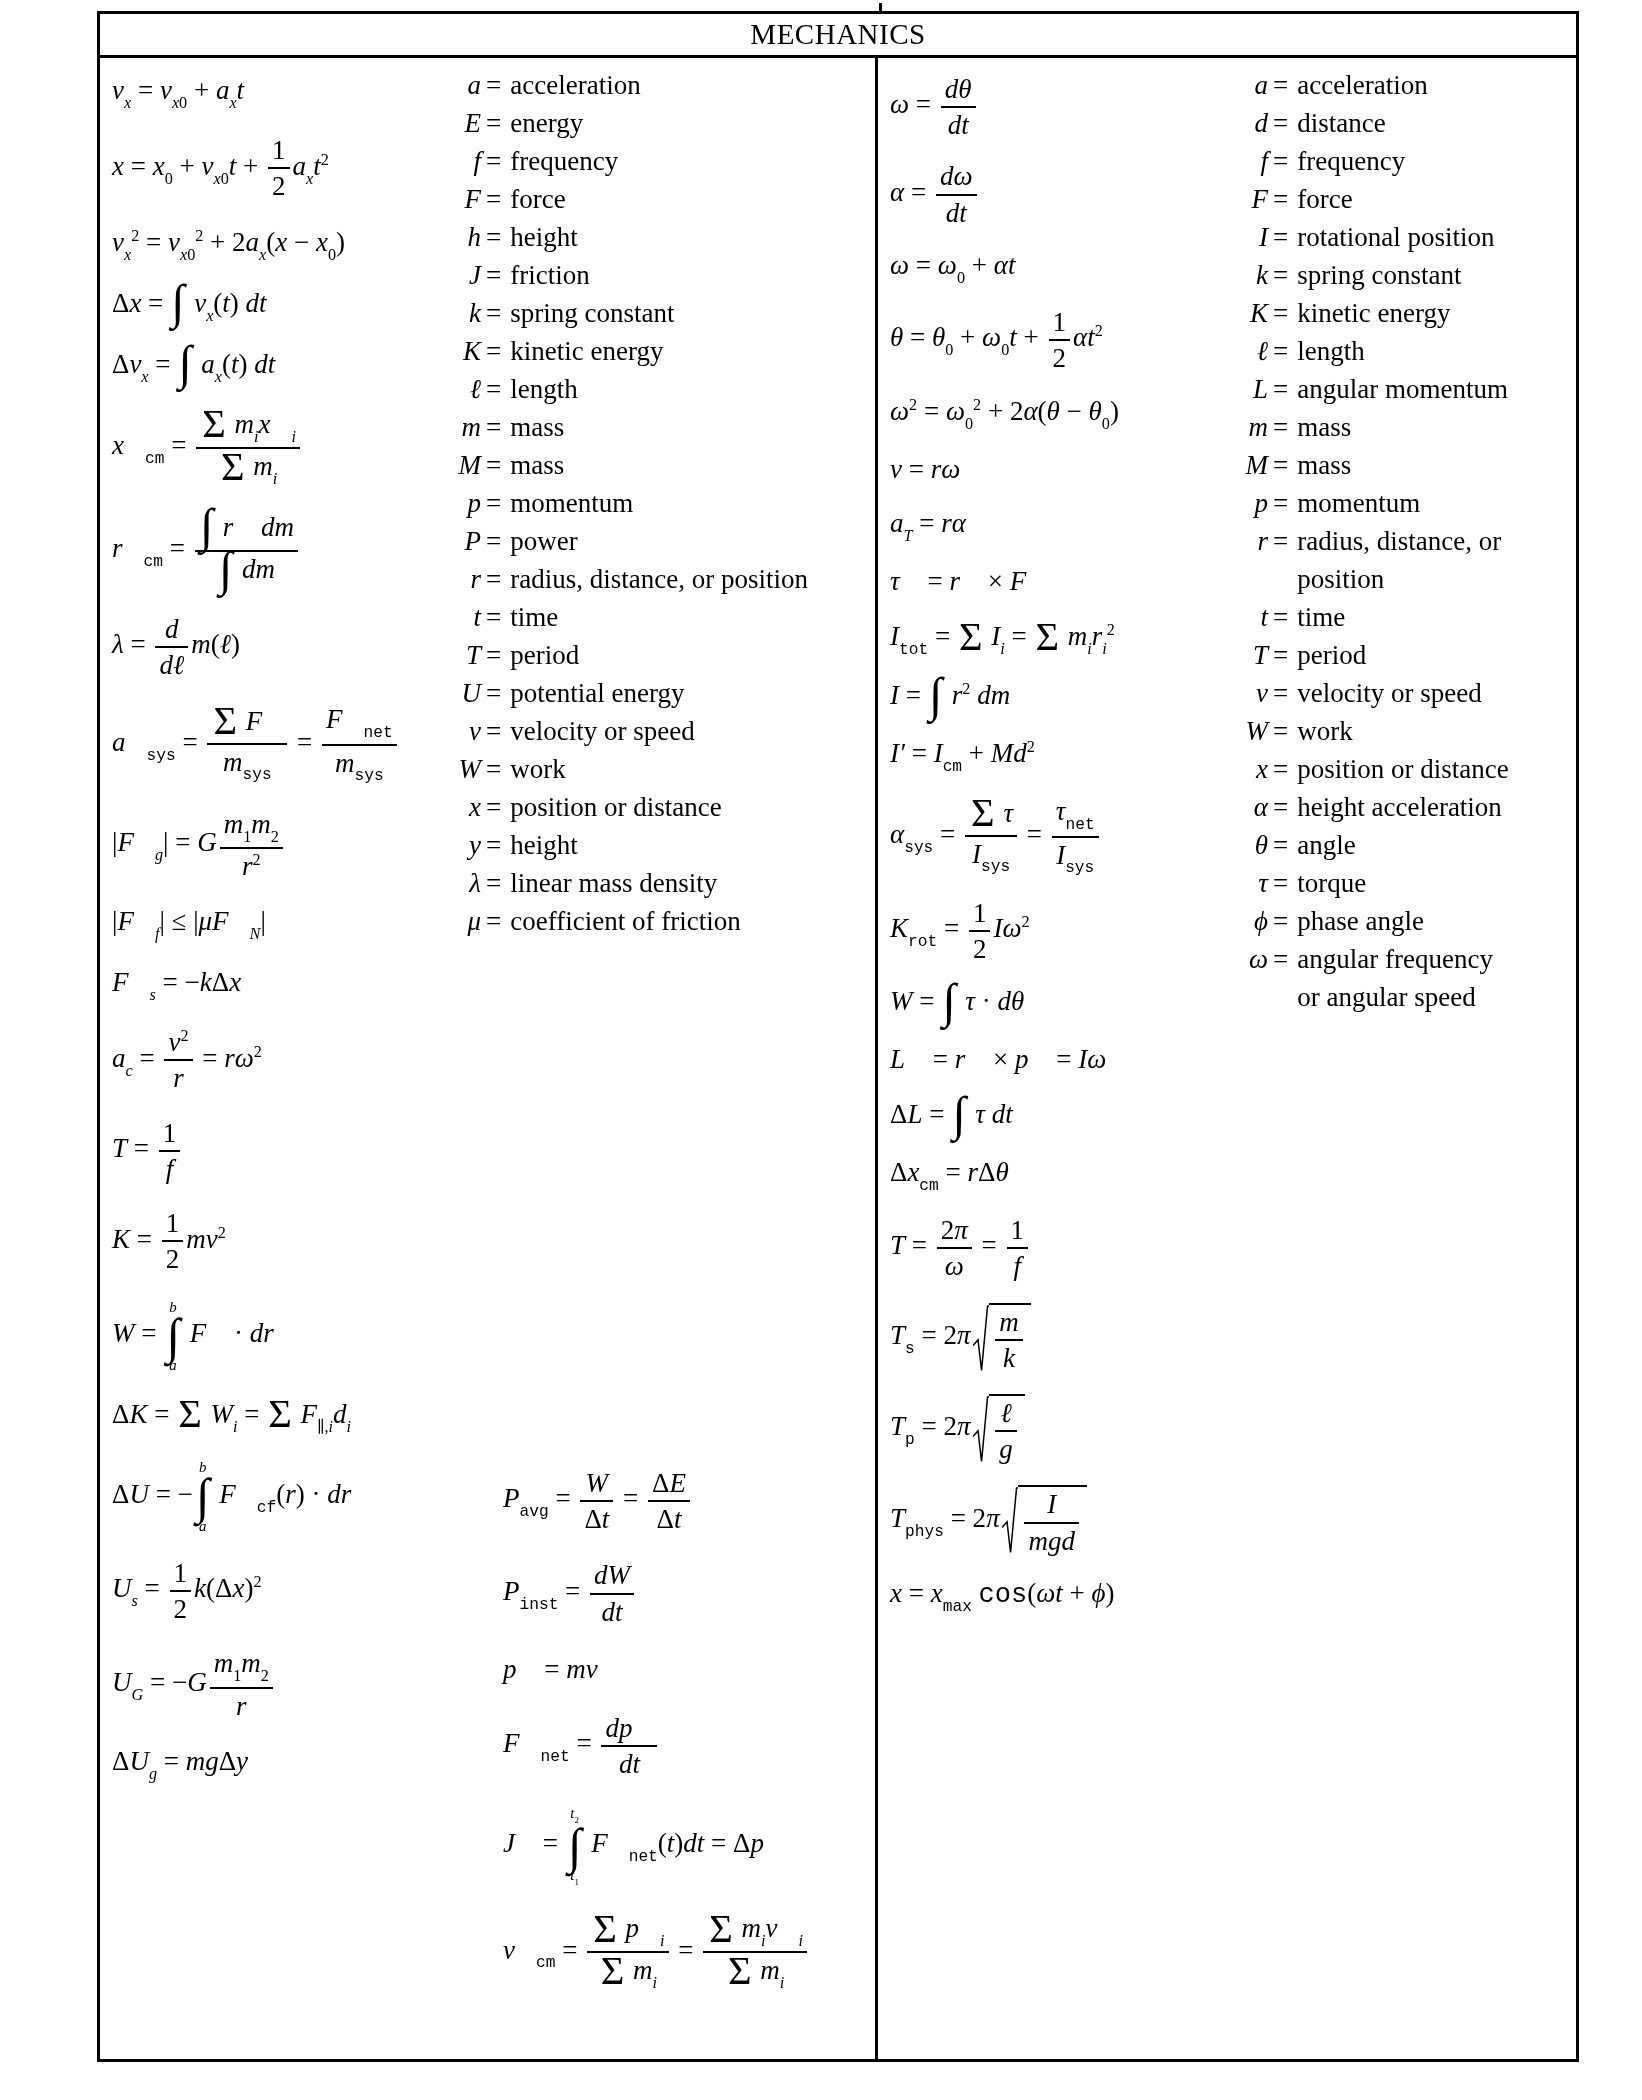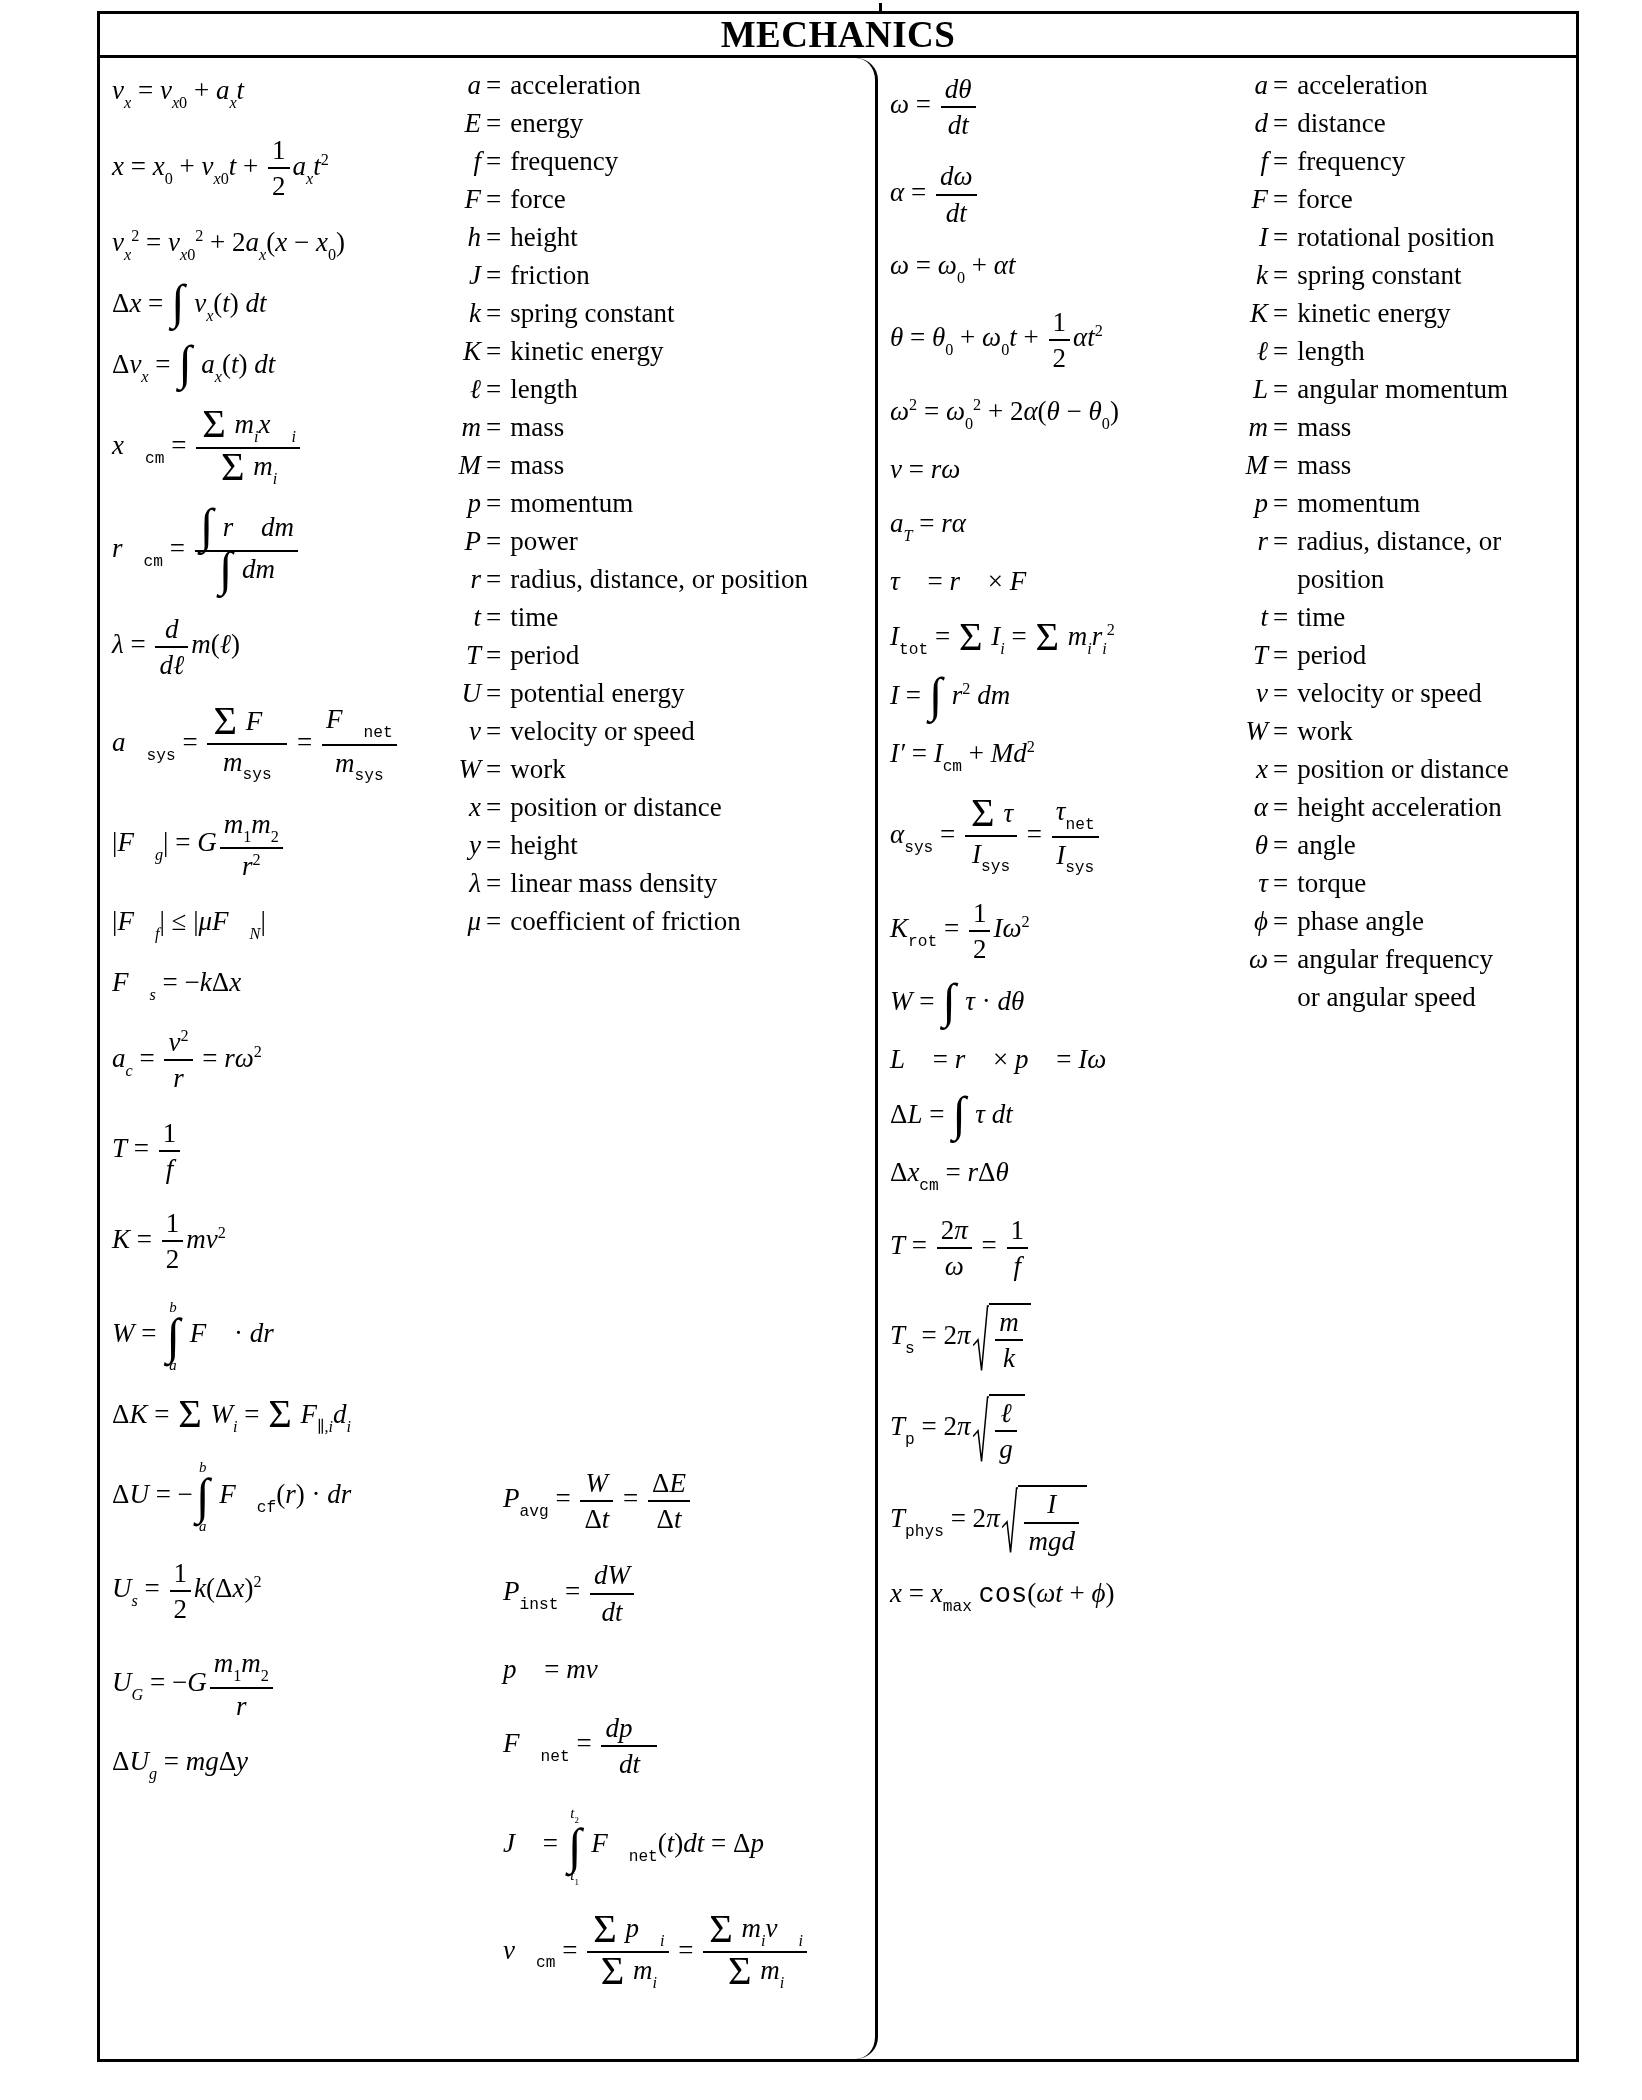--- a/index.html
+++ b/index.html
@@ -2,23 +2,23 @@
 <html><head>
 <meta charset="utf-8">
 <style>
   html,body{margin:0;padding:0;background:#fff;}
   .page{position:relative;width:1642px;height:2100px;background:#ffffff;overflow:hidden;
         font-family:"Liberation Serif","DejaVu Serif",serif;color:#000;font-size:27px;}
   .sheet{position:absolute;left:97px;top:11px;width:1482px;height:2051px;
          border:3px solid #000;box-sizing:border-box;background:#fff;}
   .tick{position:absolute;left:779px;top:-11px;width:3px;height:11px;background:#000;}
   .title-row{height:41px;border-bottom:3px solid #000;display:flex;align-items:center;justify-content:center;}
-  .title{font-size:37px;letter-spacing:0.5px;font-weight:bold;}
+  .title{font-size:29px;letter-spacing:0.5px;}
   .tbody{display:flex;height:calc(100% - 44px);}
-  .cell{box-sizing:border-box;overflow:hidden;display:flex;border-radius:22px;}
+  .cell{box-sizing:border-box;overflow:hidden;display:flex;}
   .cell.left{width:778px;border-right:3px solid #000;}
   .cell.right{flex:1;}
   .fcol{box-sizing:border-box;flex:none;}
   .cell.left  .fcol{width:345px;padding:16px 0 0 12px;}
   .cell.right .fcol{width:354px;padding:16px 0 0 12px;}
   .dcol{flex:1;box-sizing:border-box;padding:8px 0 0 0;}
   
   .def-row{display:flex;align-items:baseline;line-height:38px;}
   .def-sym{width:36px;text-align:right;font-style:italic;flex:none;}
   .def-eq{flex:none;padding:0 9px 0 5px;}

